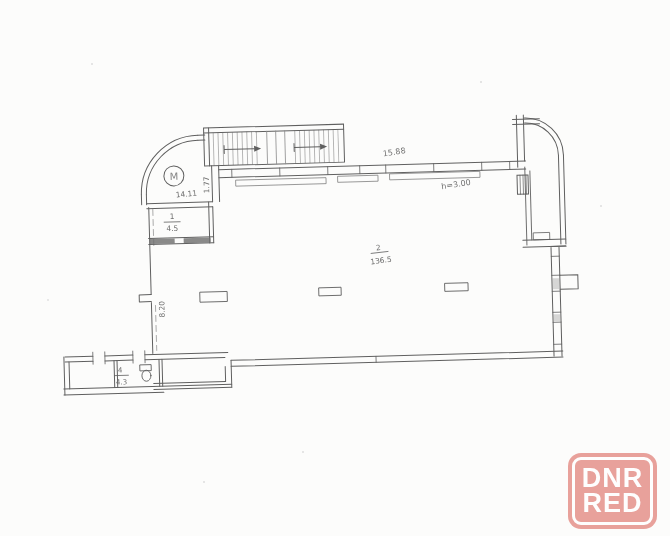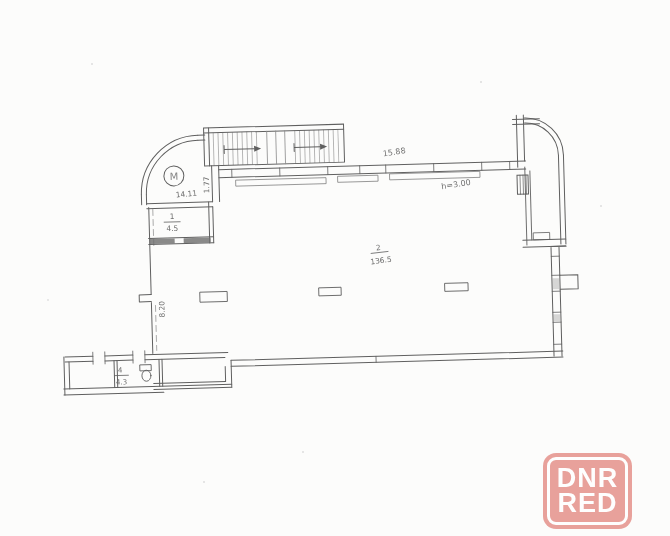--- a/index.html
+++ b/index.html
@@ -1,21 +1,21 @@
 <!DOCTYPE html>
 <html><head>
 <meta charset="utf-8">
 <style>
   html,body{margin:0;padding:0;}
   body{background:#ffffff;font-family:"Liberation Sans",sans-serif;}
   .stage{position:relative;width:670px;height:536px;background:#fcfcfb;overflow:hidden;}
   .plan-svg{position:absolute;left:0;top:0;}
   .plan-svg text{font-family:"DejaVu Sans",sans-serif;fill:#5a5a5a;stroke:none;}
   .watermark{
-    position:absolute;left:543px;top:453px;width:89px;height:76px;
+    position:absolute;left:568px;top:453px;width:89px;height:76px;
     border-radius:13px;display:flex;align-items:center;justify-content:center;
     opacity:.93;
   }
   .wm-inner{position:absolute;inset:4px;border:3px solid #fff;border-radius:9px;}
   .wm-text{position:relative;color:#fff;font-weight:bold;font-size:27px;
     line-height:.93;letter-spacing:1px;text-align:center;
     font-family:"Liberation Sans",sans-serif;}
 </style>
 </head>
 <body>

